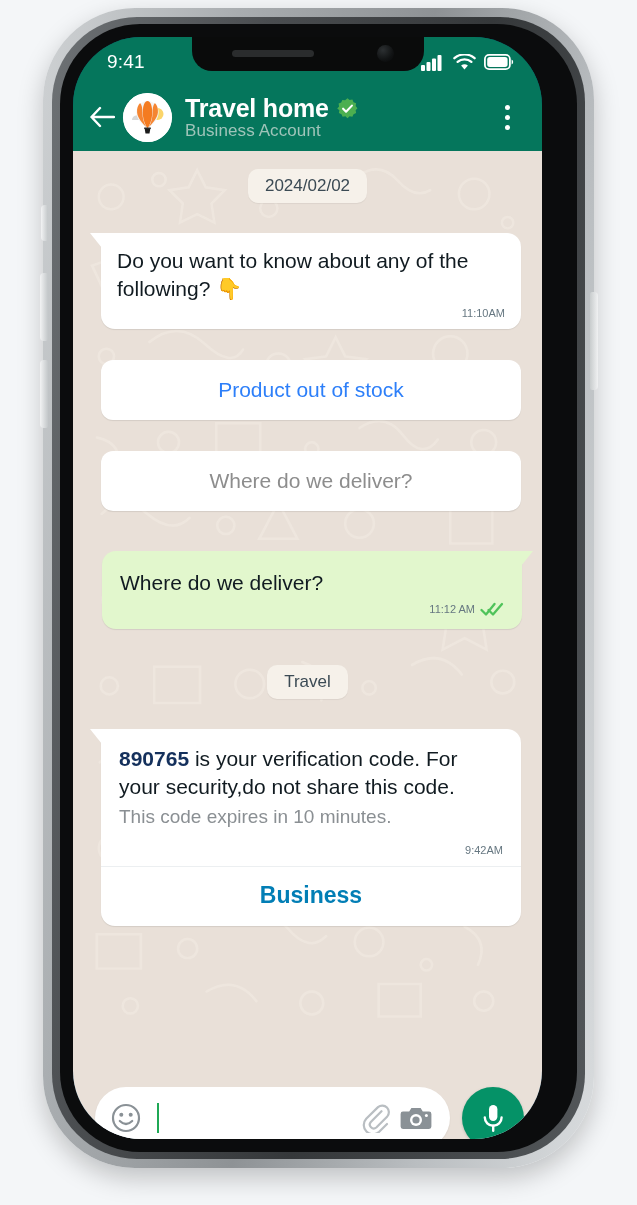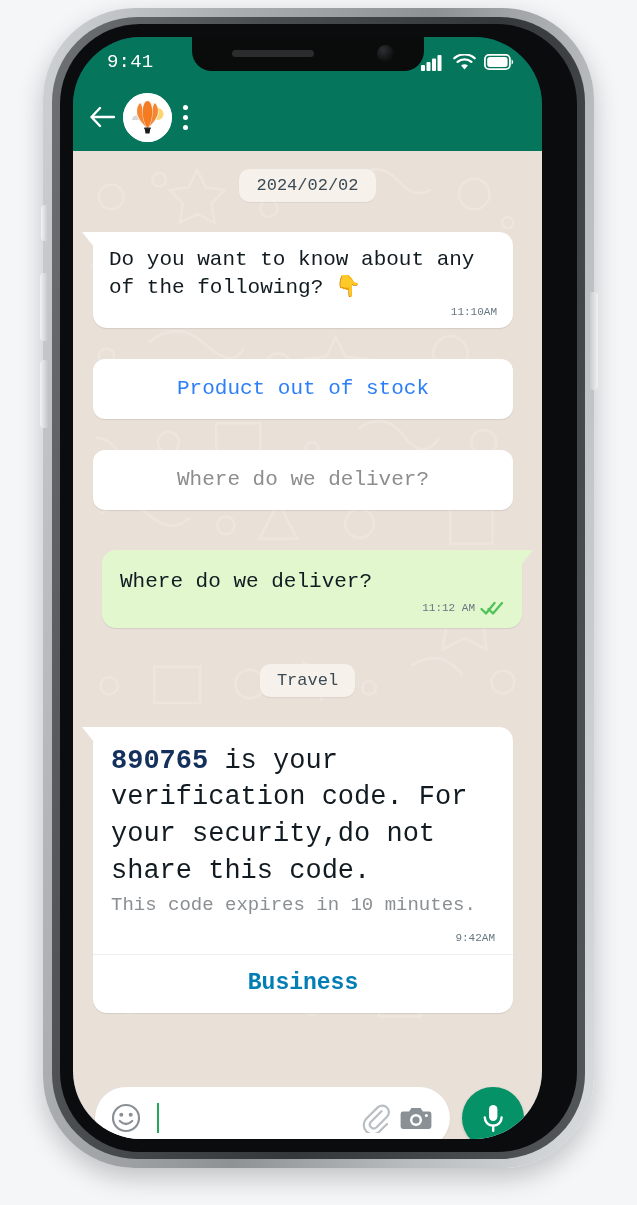--- a/index.html
+++ b/index.html
@@ -35,21 +35,20 @@
     border-radius: 80px;
     background: #0b0c0d;
   }
   .screen {
     position: absolute;
     left: 73px; top: 37px;
     width: 469px; height: 1102px;
     border-radius: 68px;
     overflow: hidden;
     background: #0c4a6e;
-    font-family: Liberation Mono, monospace;
   }
 
   
   .btn-side { position: absolute; background: linear-gradient(90deg,#f2f3f4,#c3c7c9); border-radius: 3px; }
   .btn-mute  { left: 41px; top: 205px;  width: 7px; height: 36px;  border-radius: 4px 2px 2px 4px;}
   .btn-volup { left: 40px; top: 273px;  width: 8px; height: 68px;  border-radius: 4px 2px 2px 4px;}
   .btn-voldn { left: 40px; top: 360px;  width: 8px; height: 68px;  border-radius: 4px 2px 2px 4px;}
   .btn-power { right: 39px; top: 292px; width: 8px; height: 98px;  border-radius: 2px 4px 4px 2px;
                background: linear-gradient(90deg,#c8cccd,#f0f1f2); }
 
@@ -116,21 +115,21 @@
   }
   .doodles { position: absolute; inset: 0; opacity: .55; pointer-events: none; }
 
   .day-chip-wrap { display: flex; justify-content: center; margin-bottom: 20px; position: relative; z-index: 2; }
   .day-chip {
     background: #f6f1ea; color: #3b4a54;
     font-size: 17px; padding: 7px 17px; border-radius: 10px;
     box-shadow: 0 1px 1px rgba(0,0,0,.06);
   }
 
-  .row { display: flex; position: relative; z-index: 2; padding: 10px 20px; margin-bottom: 11px; }
+  .row { display: flex; position: relative; z-index: 2; padding: 10px 20px; margin-bottom: 11px; margin-left: 8px; }
   .row.in  { justify-content: flex-start; }
   .row.out { justify-content: flex-end; }
 
   .bubble {
     position: relative;
     max-width: 420px;
     border-radius: 14px;
     box-shadow: 0 1px 1px rgba(0,0,0,.09);
   }
   .bubble.in  { background: #fff; border-top-left-radius: 0; }
@@ -165,21 +164,21 @@
   .qr-label.gray { color: #8d8d8d; }
 
   
   .vcode-bubble { width: 420px; background: #fff; border-radius: 14px; border-top-left-radius: 0;
                   box-shadow: 0 1px 1px rgba(0,0,0,.09); position: relative; }
   .vcode-bubble::before {
     content: ""; position: absolute; top: 0; left: -11px;
     border-right: 12px solid #fff; border-bottom: 15px solid transparent;
   }
   .vcode-main { padding: 16px 18px 6px; }
-  .vcode-line { font-size: 27px; line-height: 1.36; color: #111b21; }
+  .vcode-line { font-size: 21px; line-height: 1.36; color: #111b21; }
   .vcode-num { font-weight: 700; color: #14305c; }
   .vcode-expiry { font-size: 19px; color: #8a8f93; margin-top: 4px; }
   .vcode-meta { display: flex; justify-content: flex-end; padding: 10px 18px 10px; }
   .autofill {
     border-top: 1px solid #eceff1;
     text-align: center; padding: 15px 0 17px;
     color: #027eb5; font-size: 23px; font-weight: 700; cursor: pointer;
   }
 
   
@@ -262,20 +261,30 @@
           <path d="M9 27 a4.6 4.6 0 0 1 4.6-4.6 a6 6 0 0 1 11.4 1.4 a4.4 4.4 0 0 1-1 3.2 Z" fill="#d8d8d8"></path>
           <path d="M24.5 8 C31 8 35.6 13.2 35.6 19.6 C35.6 26 30 32 24.5 35.4 C19 32 13.4 26 13.4 19.6 C13.4 13.2 18 8 24.5 8 Z" fill="#f4f4f4"></path>
           <path d="M24.5 8 C27.6 8 29.2 13.2 29.2 19.6 C29.2 26 27 32 24.5 35.4 C22 32 19.8 26 19.8 19.6 C19.8 13.2 21.4 8 24.5 8 Z" fill="#f47b20"></path>
           <path d="M17.1 10.1 C19.2 12.5 19.4 16 19.4 19.6 C19.4 25 21 30.5 23.2 34 C20 31 14.6 25.4 14.1 19.6 C13.7 15.6 15 12 17.1 10.1 Z" fill="#f47b20" opacity=".92"></path>
           <path d="M31.9 10.1 C34 12 35.3 15.6 34.9 19.6 C34.4 25.4 29 31 25.8 34 C28 30.5 29.6 25 29.6 19.6 C29.6 16 29.8 12.5 31.9 10.1 Z" fill="#f47b20" opacity=".92"></path>
           <path d="M21.6 35.2 h5.8 l-.9 5.2 h-4 Z" fill="#1b1b1b"></path>
           <path d="M21.2 34.6 h6.6 v1.4 h-6.6 Z" fill="#2a2a2a"></path>
         </svg>
       </div>
 
+      <div class="header-text">
+        <div class="header-title-row">
+          <span class="header-title">Travel home</span>
+          <svg width="23" height="23" viewBox="0 0 24 24">
+            <path d="M12 1.3 l2.2 1.9 2.9-.5 1.2 2.7 2.7 1.2-.5 2.9 1.9 2.2-1.9 2.2.5 2.9-2.7 1.2-1.2 2.7-2.9-.5-2.2 1.9-2.2-1.9-2.9.5-1.2-2.7-2.7-1.2.5-2.9L1.3 12l1.9-2.2-.5-2.9 2.7-1.2L6.6 3l2.9.5Z" fill="#4caf50"></path>
+            <path d="M7.4 12.2 l3.1 3.1 6.1-6.3" stroke="#fff" stroke-width="2.2" fill="none" stroke-linecap="round" stroke-linejoin="round"></path>
+          </svg>
+        </div>
+        <div class="header-sub">Business Account</div>
+      </div>
 
       <div class="menu-dots">
         <i></i>
         <i></i>
         <i></i>
       </div>
     </div>
 
     <div class="chat-body">
 

